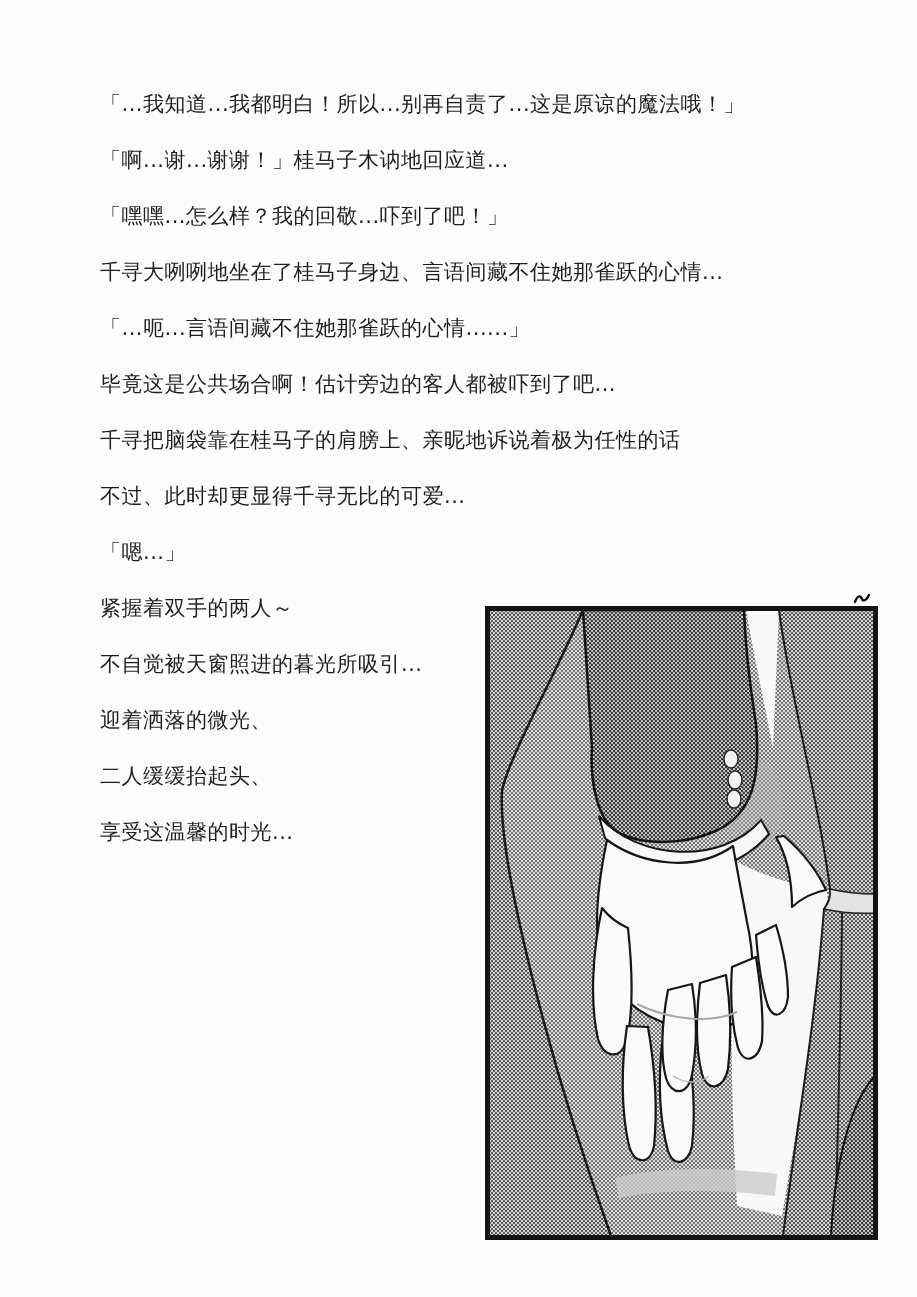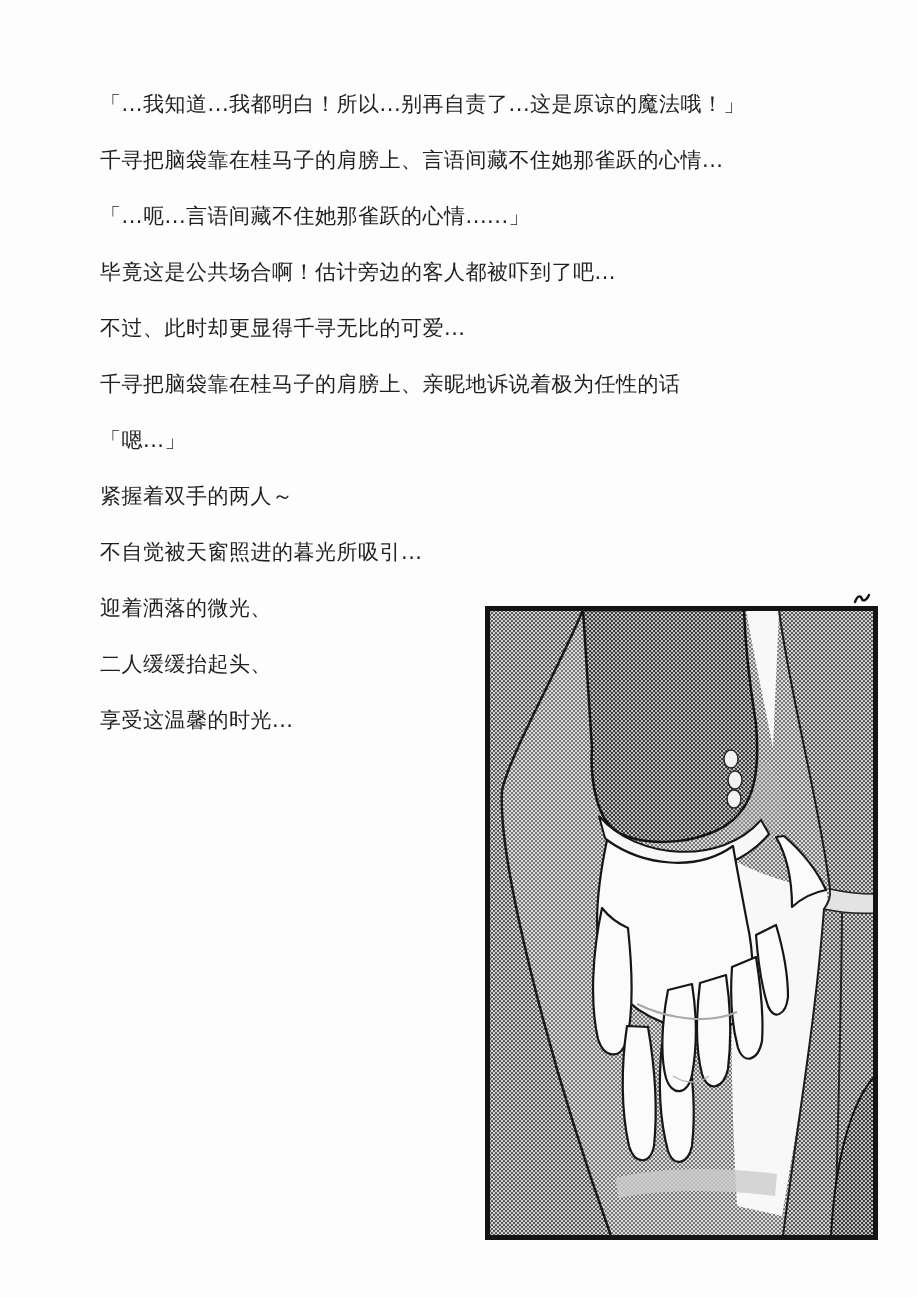--- a/index.html
+++ b/index.html
@@ -36,25 +36,27 @@
     width:18px;height:13px;
   }
 </style>
 </head>
 <body>
 
 <div class="page">
 
   <div class="text-col">
     <div class="line">「...我知道...我都明白！所以...别再自责了...这是原谅的魔法哦！」</div>
-    <div class="line">千寻把脑袋靠在桂马子的肩膀上、言语间藏不住她那雀跃的心情...</div>
+    <div class="line">「啊...谢...谢谢！」桂马子木讷地回应道...</div>
+    <div class="line">「嘿嘿...怎么样？我的回敬...吓到了吧！」</div>
+    <div class="line">千寻大咧咧地坐在了桂马子身边、言语间藏不住她那雀跃的心情...</div>
     <div class="line">「...呃...言语间藏不住她那雀跃的心情......」</div>
     <div class="line">毕竟这是公共场合啊！估计旁边的客人都被吓到了吧...</div>
+    <div class="line">千寻把脑袋靠在桂马子的肩膀上、亲昵地诉说着极为任性的话</div>
     <div class="line">不过、此时却更显得千寻无比的可爱...</div>
-    <div class="line">千寻把脑袋靠在桂马子的肩膀上、亲昵地诉说着极为任性的话</div>
     <div class="line">「嗯...」</div>
     <div class="line">紧握着双手的两人～</div>
     <div class="line">不自觉被天窗照进的暮光所吸引...</div>
     <div class="line">迎着洒落的微光、</div>
     <div class="line">二人缓缓抬起头、</div>
     <div class="line">享受这温馨的时光...</div>
   </div>
 
   <svg class="corner-mark" viewBox="0 0 18 13">
     <path d="M2,10 C5,2 8,4 9,7 C10,10 14,8 16,3" fill="none" stroke="#111111" stroke-width="2.4" stroke-linecap="round"></path>

